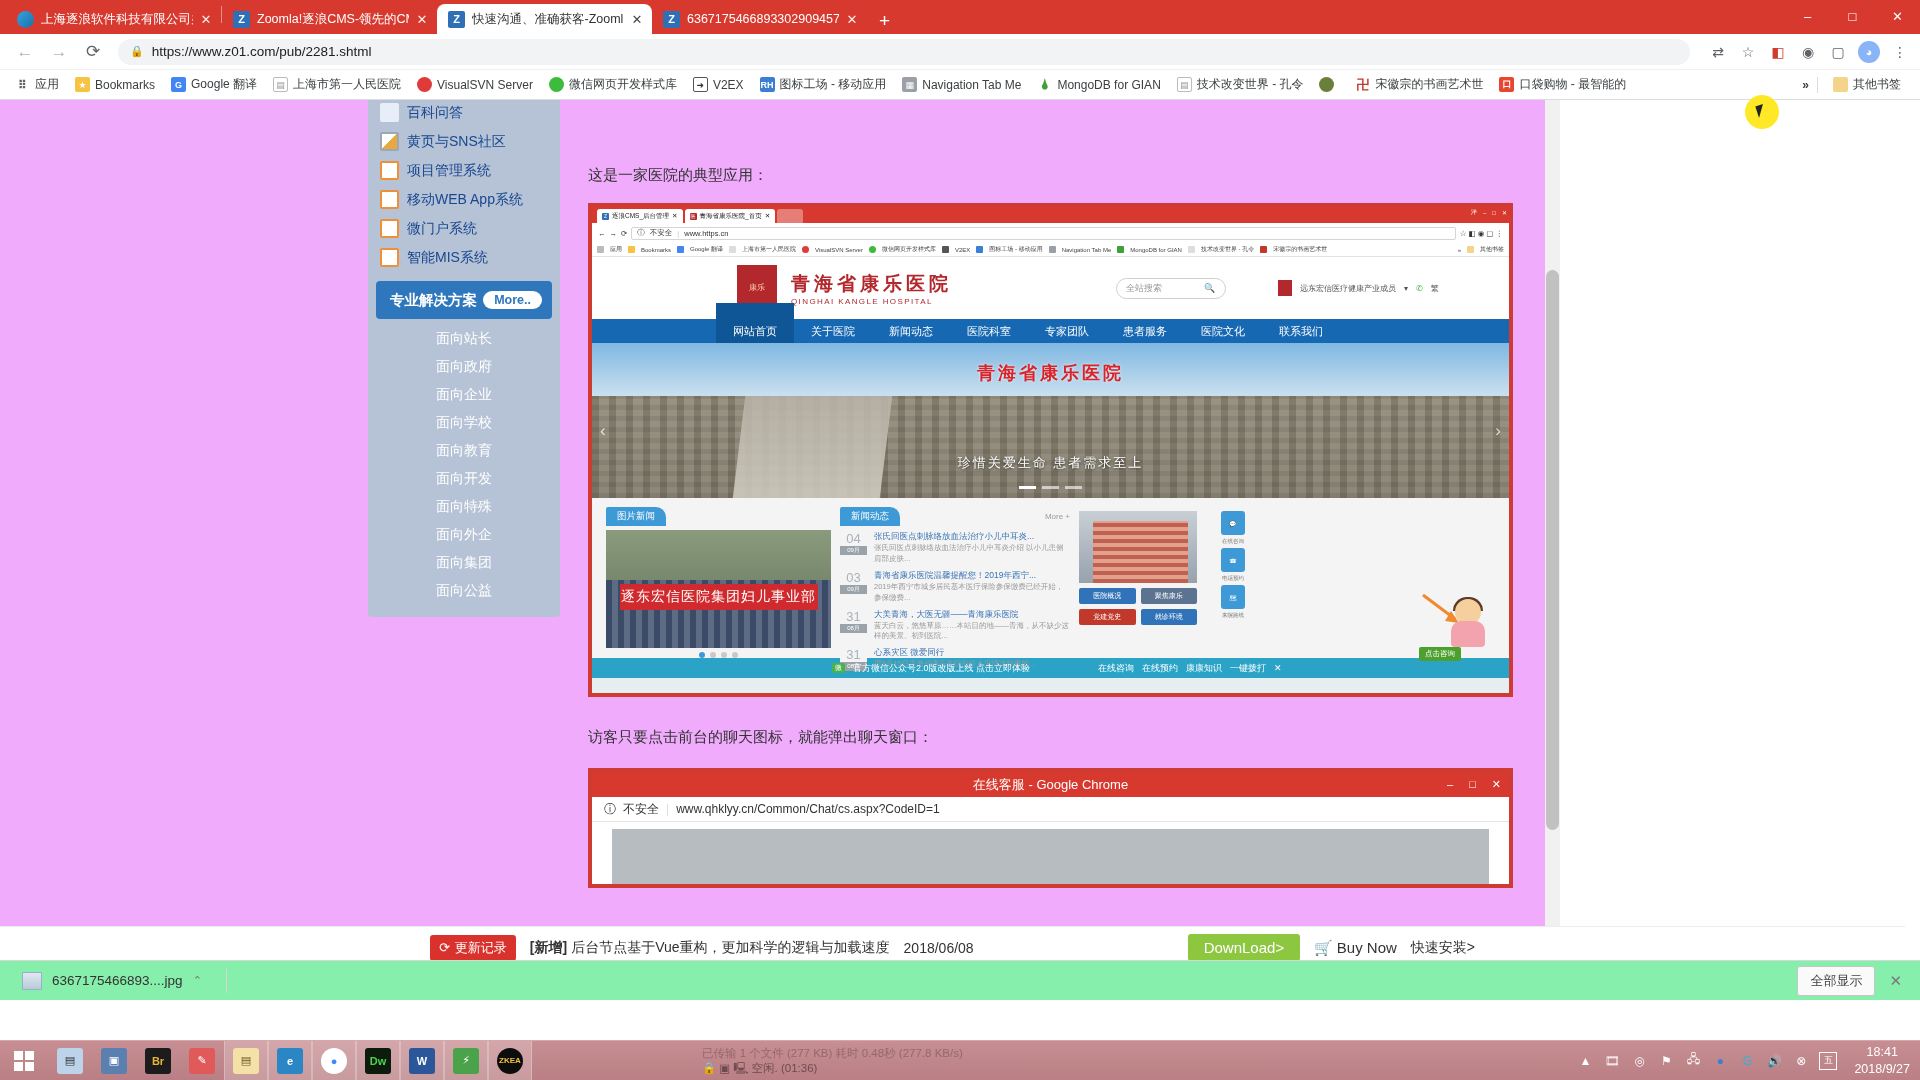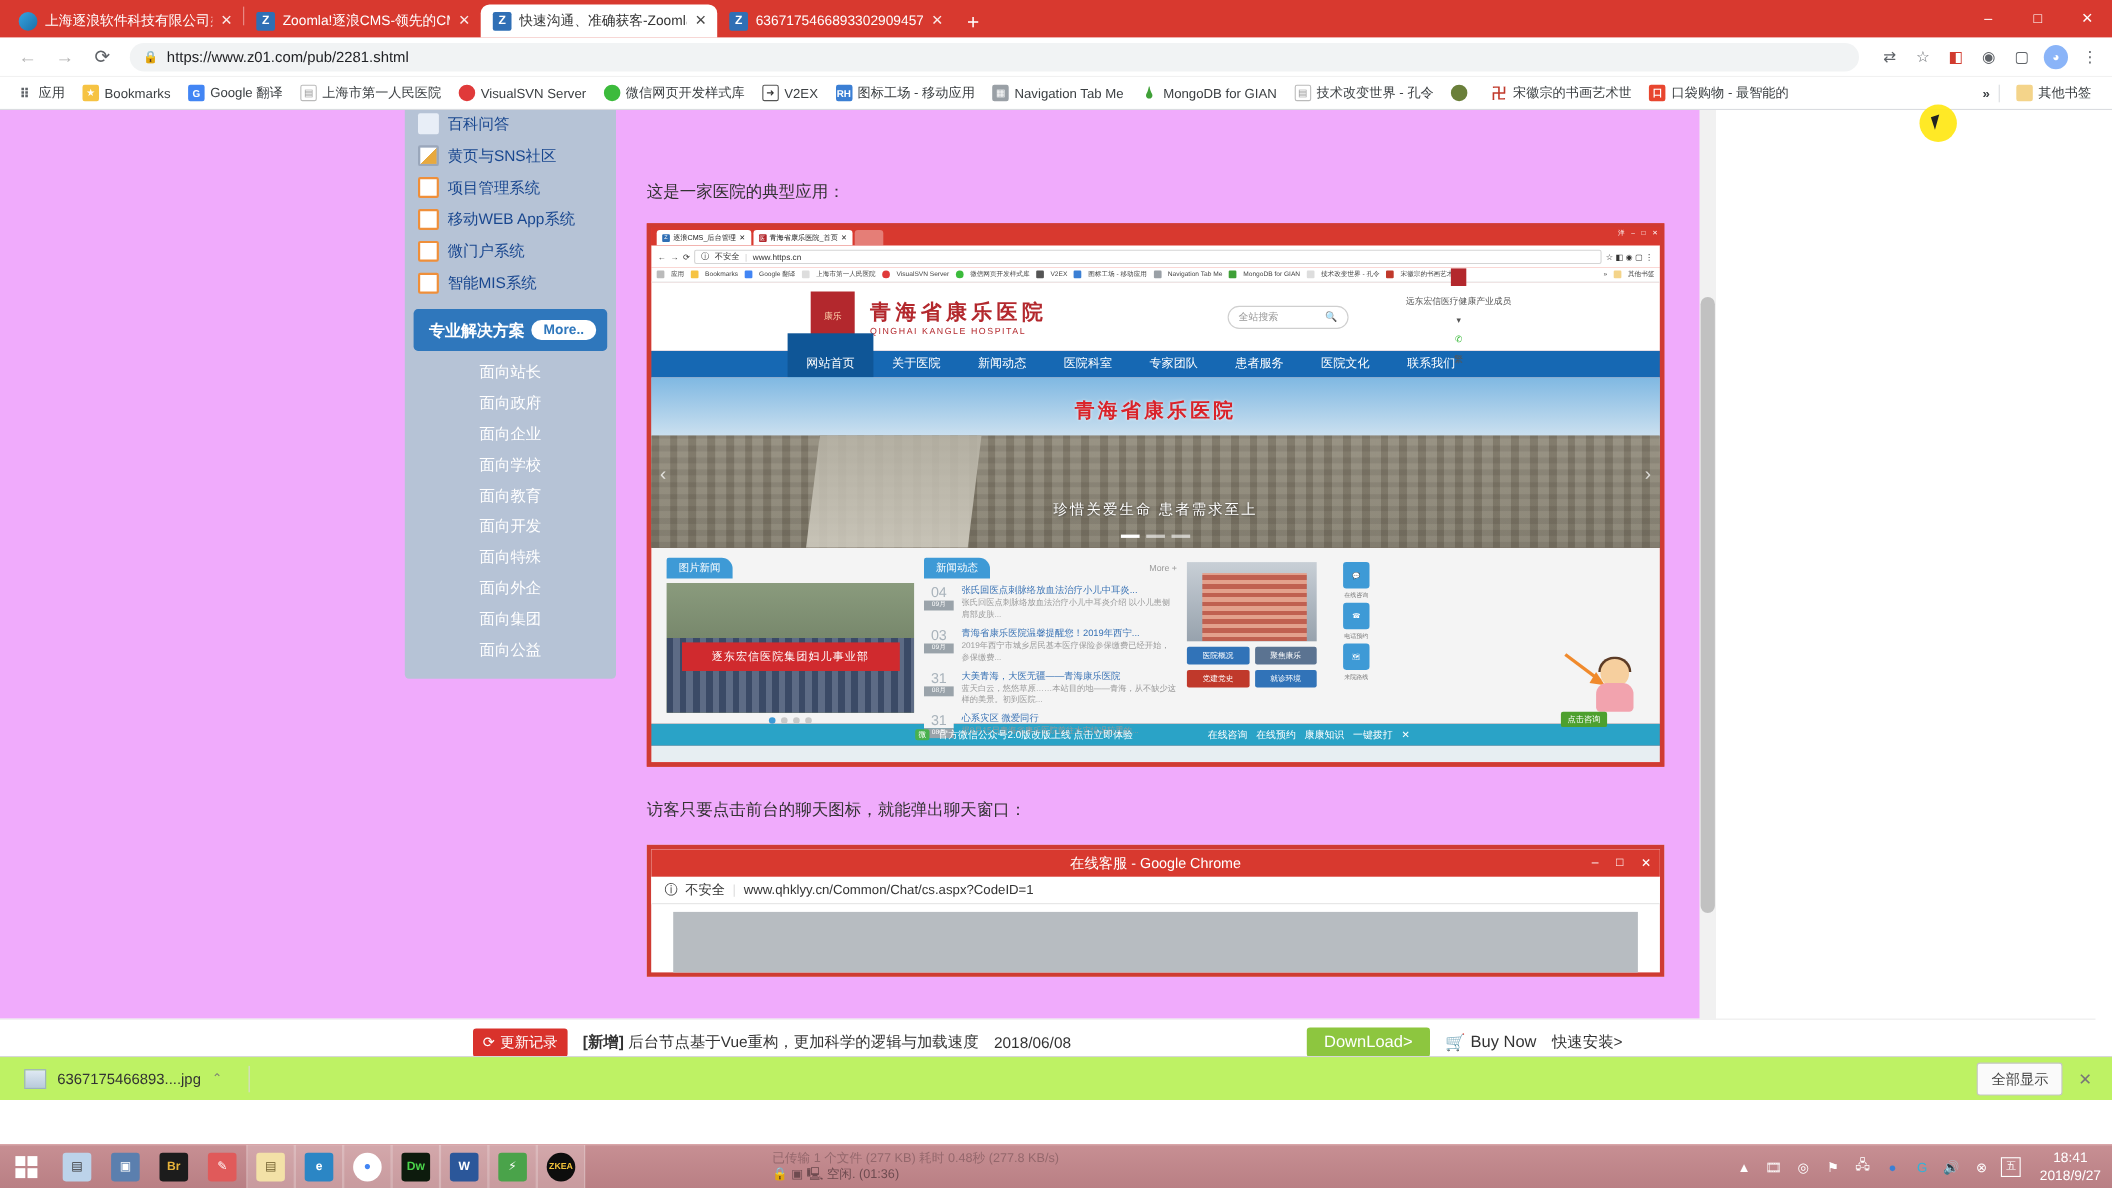--- a/index.html
+++ b/index.html
@@ -120,21 +120,21 @@
   .s-bm { height: 14px; background: #fff; display: flex; align-items: center; gap: 6px; padding: 0 5px; font-size: 6px; color: #444; border-bottom: 1px solid #e2e2e2; overflow: hidden;}
   .s-bm span.d { width: 7px; height: 7px; border-radius: 1px; display: inline-block; }
 
   .hosp-head { background: #fff; height: 62px; display: flex; align-items: center; padding: 0 0 0 145px; gap: 14px; }
   .hosp-logo { width: 40px; height: 46px; background: #b3282d; color: #ffd9b0; font-size: 8px;
      display: flex; align-items: center; justify-content: center; text-align: center; line-height: 1.1;}
   .hosp-name-cn { font-size: 19px; letter-spacing: 4px; color: #b3282d; font-weight: bold; }
   .hosp-name-en { font-size: 8px; letter-spacing: 1.4px; color: #b3282d; }
   .hosp-search { margin-left: 150px; width: 110px; height: 21px; border: 1px solid #cfcfcf; border-radius: 11px;
      display: flex; align-items: center; justify-content: space-between; padding: 0 9px; font-size: 9px; color: #999; }
-  .hosp-extra { margin-left: 38px; display: flex; align-items: center; gap: 8px; font-size: 8px; color: #555; flex-direction: column; }
+  .hosp-extra { margin-left: 38px; display: flex; align-items: center; gap: 8px; font-size: 8px; color: #555; }
   .hosp-extra .mini-logo { width: 14px; height: 16px; background: #b3282d; }
 
   .hosp-nav { background: #1668b3; height: 24px; display: flex; align-items: center; padding-left: 124px; }
   .hosp-nav div { color: #fff; font-size: 11px; padding: 16px 17px; line-height: 24px; }
   .hosp-nav div.on { background: #0f5697; }
 
   .hero { height: 155px; position: relative; overflow: hidden;
     background:
       linear-gradient(to bottom, #8ec4e8 0%, #b8d7ec 34%, #cfd6cf 40%, #9aa290 56%, #7f8475 72%, #6e7466 100%); }
   .hero .sky-c { position: absolute; width: 100%; height: 36%; top:0; background: linear-gradient(#7fb8e2,#cfe2f0); }
@@ -156,21 +156,21 @@
   .hero-dots i.on { background: #fff; }
   .hero-arrow { position: absolute; top: 50%; color: rgba(255,255,255,.75); font-size: 17px; }
 
   .hosp-body { background: #f4f4f4; height: 160px; display: flex; gap: 9px; padding: 9px 14px 0 14px; }
   .card-title { background: #3e9ad6; color: #fff; font-size: 9.5px; padding: 3px 11px; border-radius: 2px 10px 0 0; display: inline-block; }
   .col-photo { width: 225px; }
   .photo-box { margin-top: 4px; height: 118px; background: linear-gradient(#8a9b7d,#5f6e55); position: relative; overflow: hidden; }
   .photo-box .people { position: absolute; bottom: 0; left: 0; right: 0; height: 58%;
     background: repeating-linear-gradient(90deg,#3b4a66 0 6px,#5d6b85 6px 12px); }
   .photo-box .banner { position: absolute; top: 46%; left: 6%; right: 6%; height: 22%; background: #d02a2e;
-    color: #fff; font-size: 10px; display: flex; align-items: center; justify-content: center; letter-spacing: 1px;}
+    color: #fff; font-size: 14px; display: flex; align-items: center; justify-content: center; letter-spacing: 1px;}
   .photo-dots { display: flex; gap: 5px; justify-content: center; margin-top: 4px; }
   .photo-dots i { width: 6px; height: 6px; border-radius: 50%; background: #c9c9c9; display: block; }
   .photo-dots i.on { background: #3e9ad6; }
 
   .col-news { width: 230px; }
   .news-top { display: flex; align-items: center; justify-content: space-between; }
   .news-more { font-size: 8px; color: #9a9a9a; }
   .news-item { display: flex; gap: 7px; margin-top: 5px; }
   .news-date { width: 27px; flex: 0 0 27px; text-align: center; }
   .news-dd { background: #f4f4f4; color: #a9b3bb; font-size: 13px; line-height: 15px; }
@@ -228,21 +228,21 @@
   }
   .upd-badge { background: #d9322c; color: #fff; font-size: 13px; padding: 4px 9px; border-radius: 3px;
     display: flex; align-items: center; gap: 5px; }
   .upd-text { font-size: 14px; }
   .dl-btn { background: #8dc63f; color: #fff; font-size: 15px; padding: 5px 16px; border-radius: 3px; margin-left: 200px; }
   .buy { display: flex; align-items: center; gap: 4px; font-size: 15px; }
   .fastlink { font-size: 14px; color: #333; }
 
   
   .shelf {
-    position: absolute; left: 0; bottom: 0; width: 1920px; height: 40px; background: #bef264;
+    position: absolute; left: 0; bottom: 0; width: 1920px; height: 40px; background: #86efac;
     border-top: 1px solid #d7d7d7; display: flex; align-items: center; padding: 0 12px; gap: 10px;
   }
   .shelf-item { display: flex; align-items: center; gap: 10px; padding: 4px 10px; }
   .shelf-ico { width: 20px; height: 18px; background: linear-gradient(#dfe9f3,#b8cadb); border: 1px solid #9bb0c4; }
   .shelf-name { font-size: 13.5px; color: #333; }
   .shelf-caret { color: #777; font-size: 11px; }
   .shelf-div { width: 1px; height: 24px; background: #d7d7d7; margin-left: 4px; }
   .shelf-right { margin-left: auto; display: flex; align-items: center; gap: 14px; }
   .showall { border: 1px solid #c6c6c6; border-radius: 3px; padding: 5px 12px; font-size: 13px; color: #444; background: #fafafa; }
   .shelf-x { font-size: 15px; color: #777; padding-right: 6px; }

